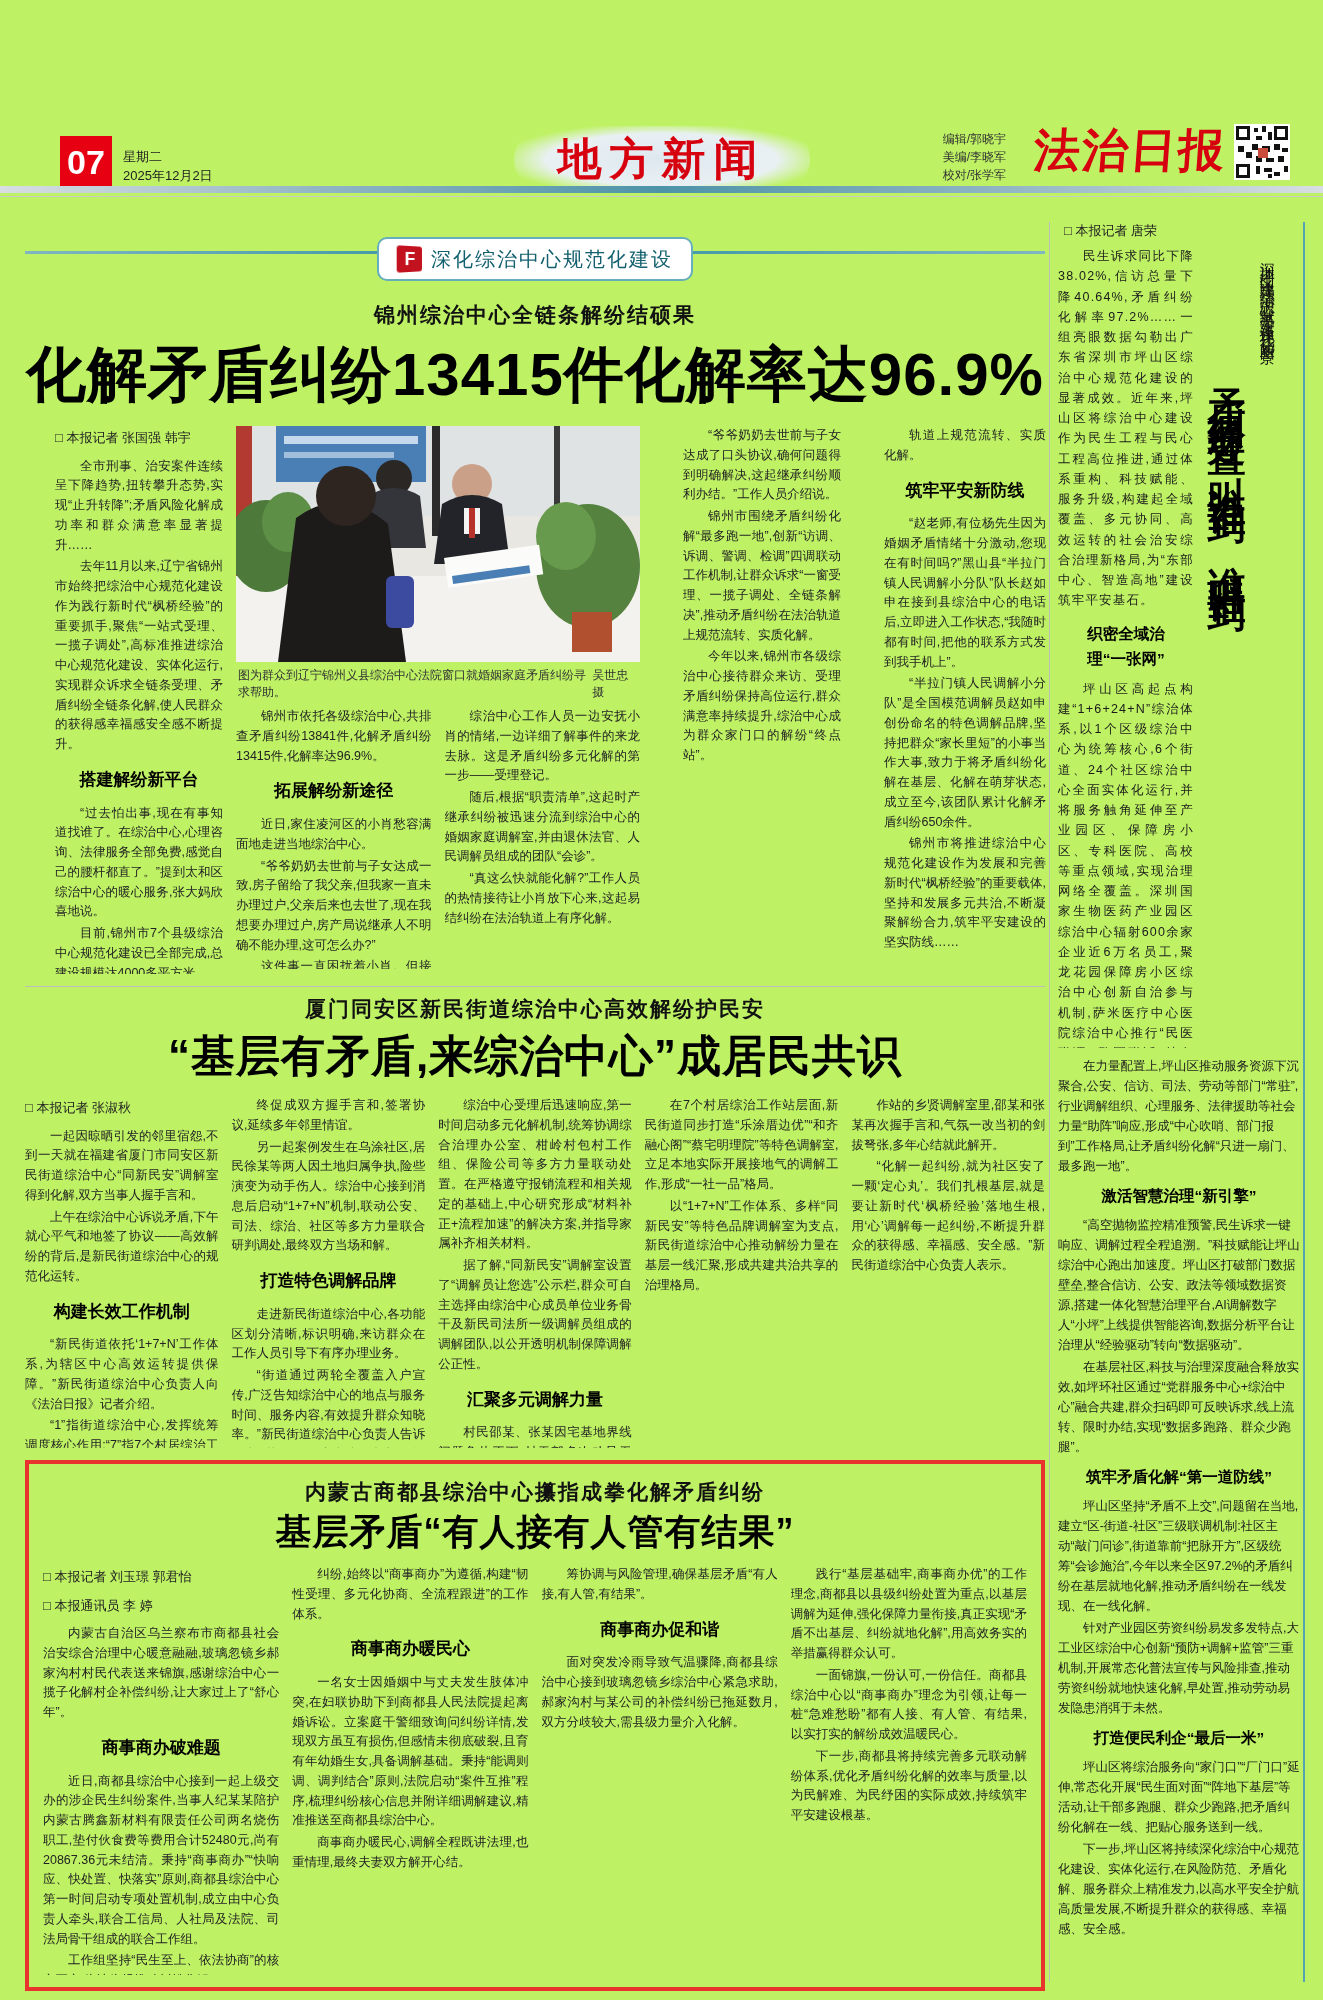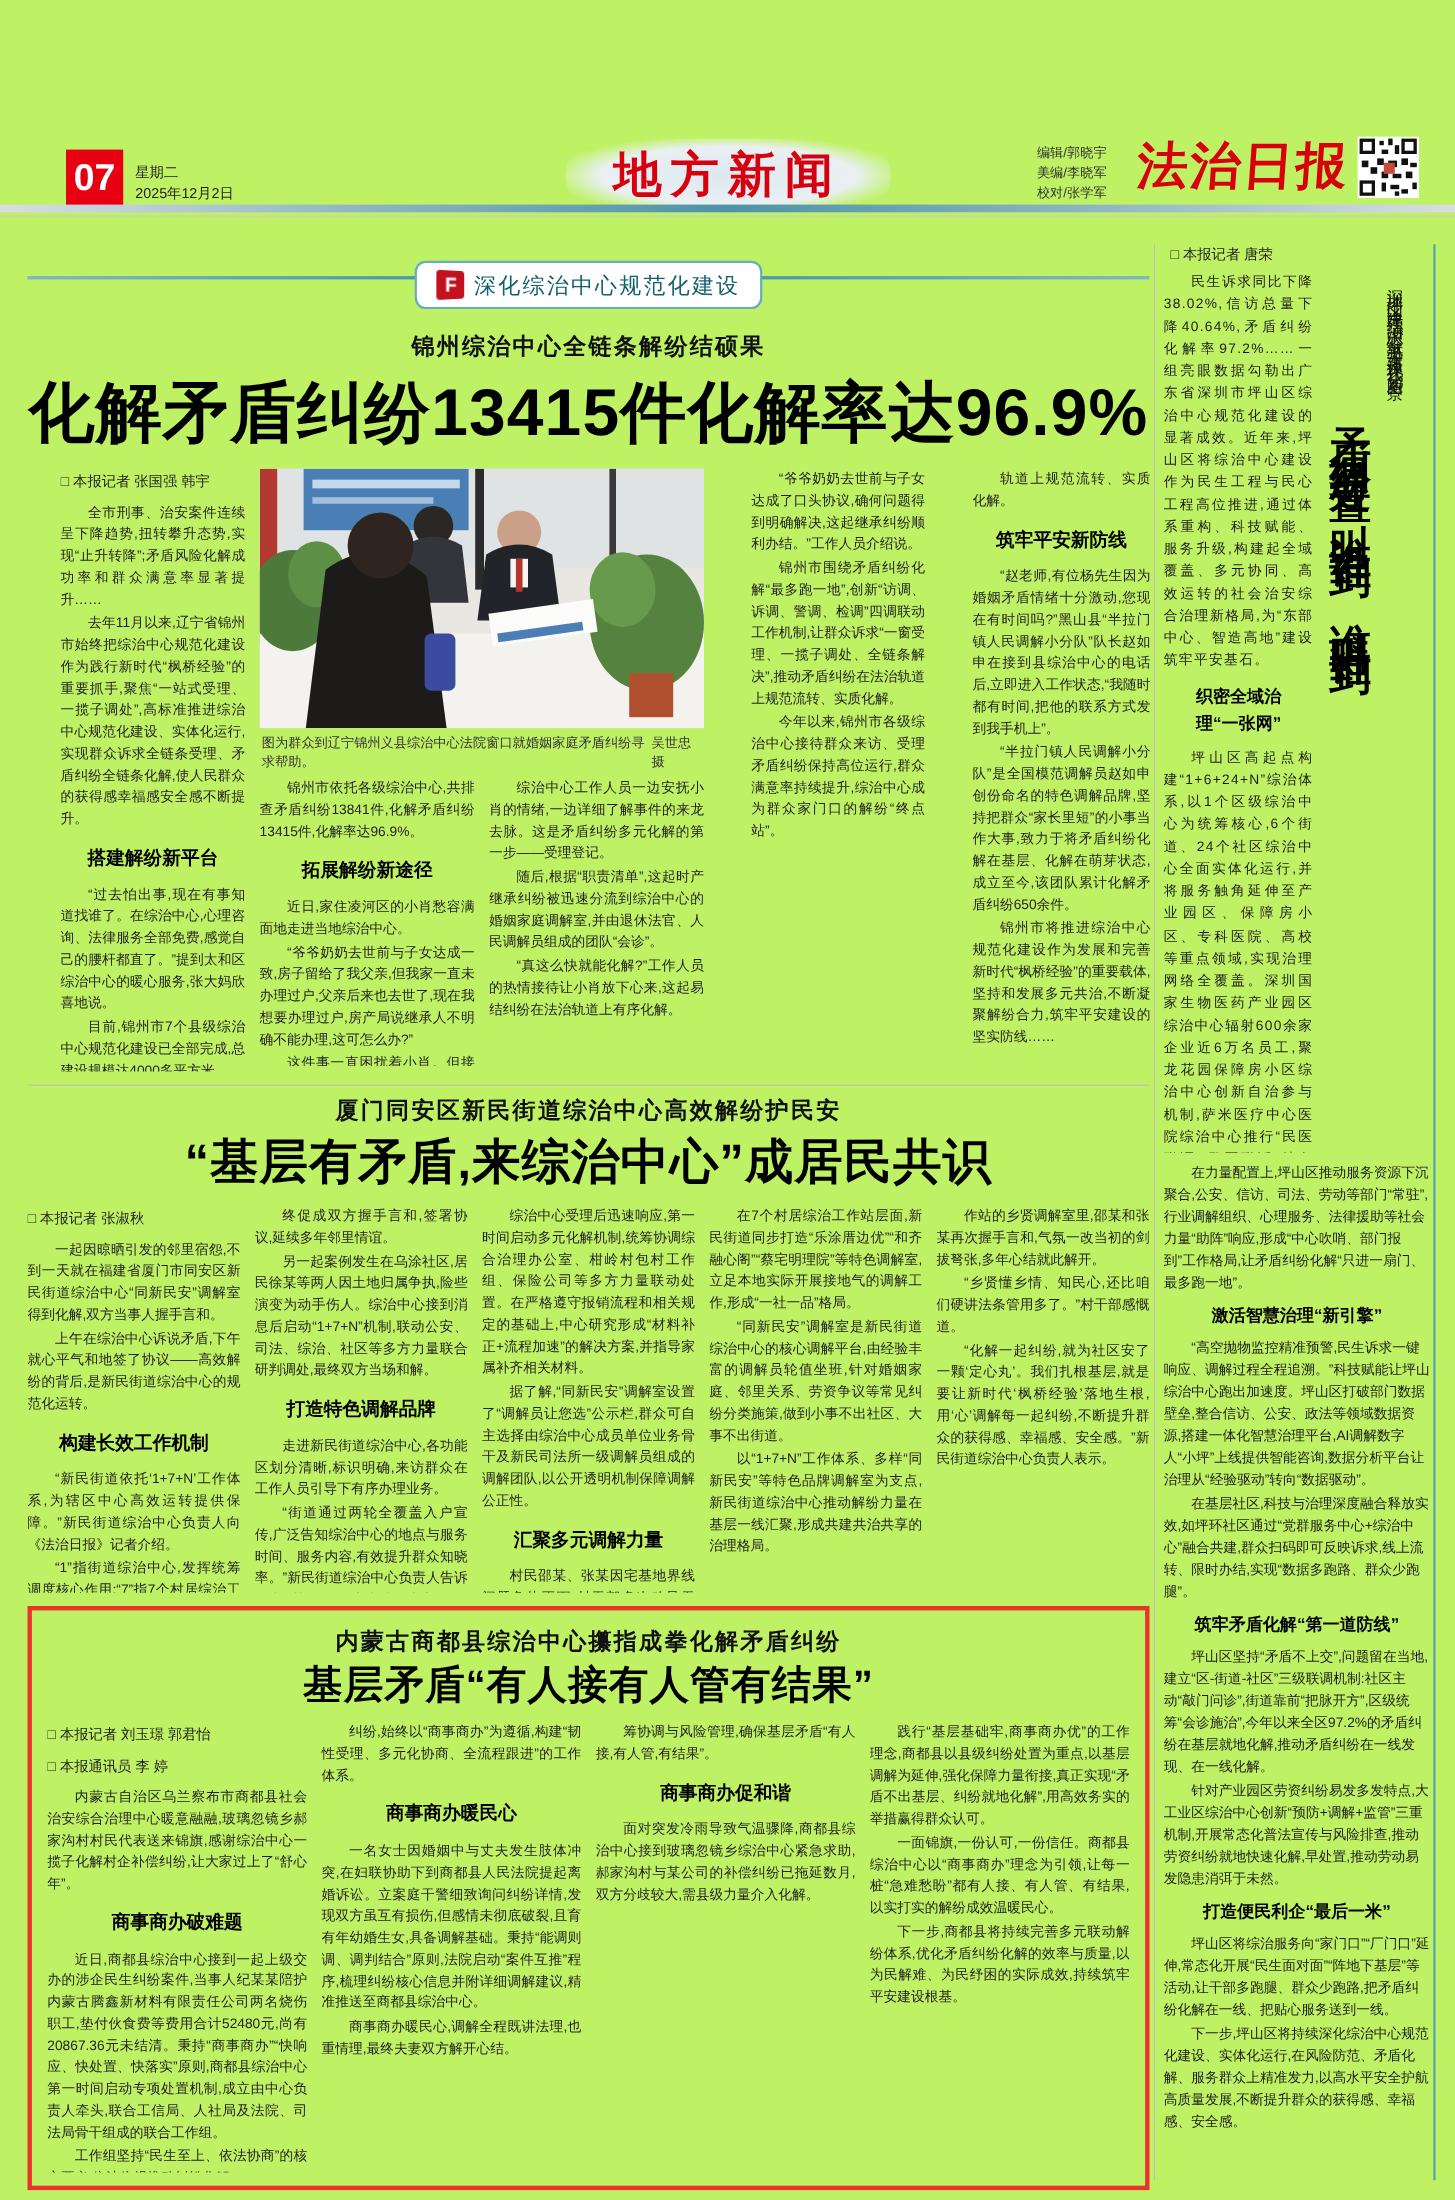--- a/index.html
+++ b/index.html
@@ -238,26 +238,24 @@
             <p class="para">“街道通过两轮全覆盖入户宣传,广泛告知综治中心的地点与服务时间、服务内容,有效提升群众知晓率。”新民街道综治中心负责人告诉记者,“基层有矛盾,来综治中心”已逐渐成为居民的普遍共识。</p>
           </div>
         <div class="col">
             <p class="para">综治中心受理后迅速响应,第一时间启动多元化解机制,统筹协调综合治理办公室、柑岭村包村工作组、保险公司等多方力量联动处置。在严格遵守报销流程和相关规定的基础上,中心研究形成“材料补正+流程加速”的解决方案,并指导家属补齐相关材料。</p>
             <p class="para">据了解,“同新民安”调解室设置了“调解员让您选”公示栏,群众可自主选择由综治中心成员单位业务骨干及新民司法所一级调解员组成的调解团队,以公开透明机制保障调解公正性。</p>
             <h4 class="subhead">汇聚多元调解力量</h4>
             <p class="para">村民邵某、张某因宅基地界线问题争执不下,村干部多次劝导无果,纠纷被引入村居综治工作站。</p>
           </div>
         <div class="col">
             <p class="para">在7个村居综治工作站层面,新民街道同步打造“乐涂厝边优”“和齐融心阁”“蔡宅明理院”等特色调解室,立足本地实际开展接地气的调解工作,形成“一社一品”格局。</p>
-            <p class="para">“同新民安”调解室是新民街道综治中心的核心调解平台,由经验丰富的调解员轮值坐班,针对婚姻家庭、邻里关系、劳资争议等常见纠纷分类施策,做到小事不出社区、大事不出街道。</p>
             <p class="para">以“1+7+N”工作体系、多样“同新民安”等特色品牌调解室为支点,新民街道综治中心推动解纷力量在基层一线汇聚,形成共建共治共享的治理格局。</p>
           </div>
         <div class="col">
             <p class="para">作站的乡贤调解室里,邵某和张某再次握手言和,气氛一改当初的剑拔弩张,多年心结就此解开。</p>
-            <p class="para">“乡贤懂乡情、知民心,还比咱们硬讲法条管用多了。”村干部感慨道。</p>
             <p class="para">“化解一起纠纷,就为社区安了一颗‘定心丸’。我们扎根基层,就是要让新时代‘枫桥经验’落地生根,用‘心’调解每一起纠纷,不断提升群众的获得感、幸福感、安全感。”新民街道综治中心负责人表示。</p>
           </div>
       </div>
     </div>
 
     <div class="redbox">
       <div class="kicker">内蒙古商都县综治中心攥指成拳化解矛盾纠纷</div>
       <div class="headline sd-head">基层矛盾“有人接有人管有结果”</div>
       <div class="cols sd-cols">
         <div class="col">

